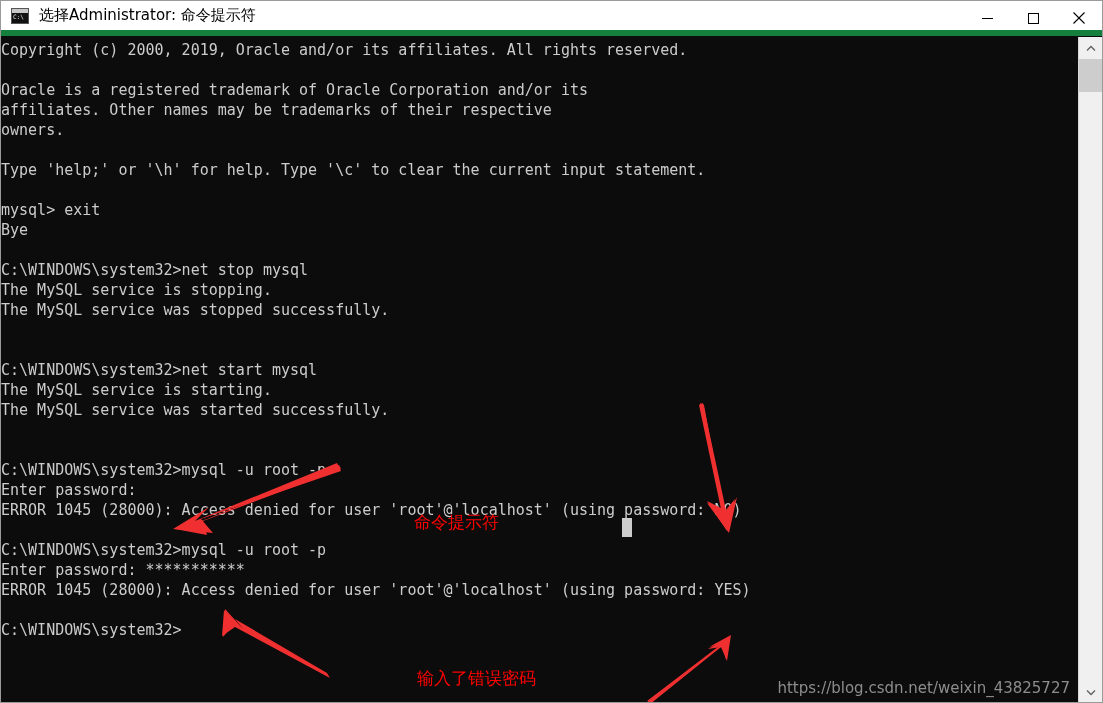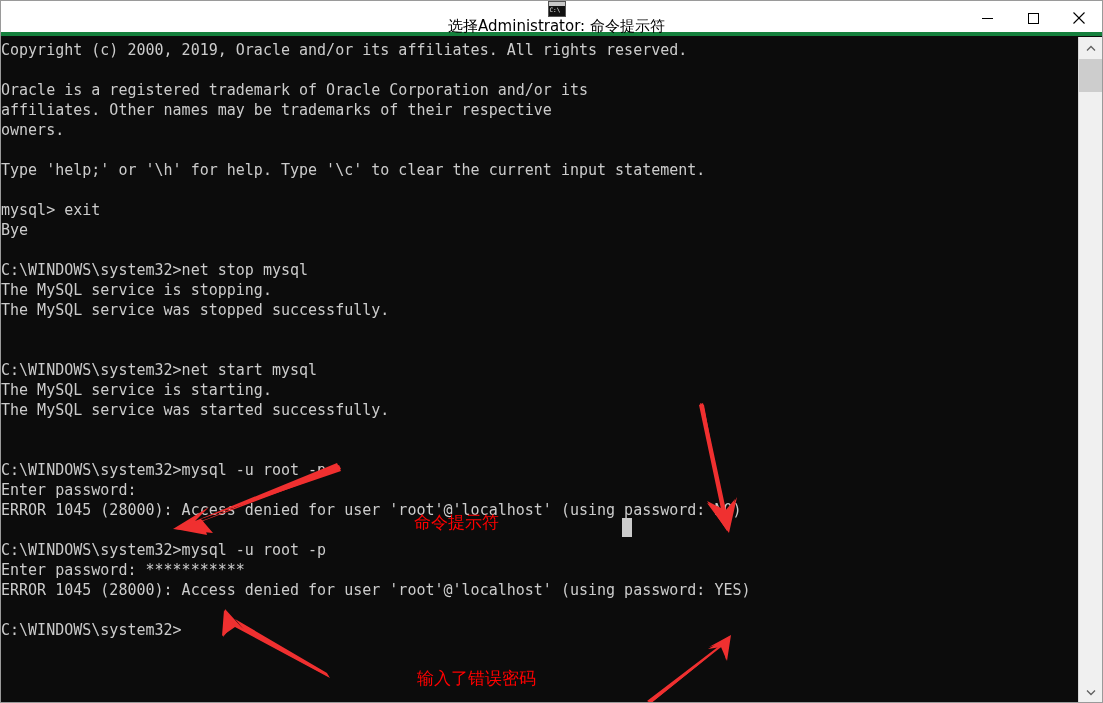--- a/index.html
+++ b/index.html
@@ -22,22 +22,21 @@
 
   
   #titlebar {
     position: absolute;
     top: 0; left: 0;
     width: 1101px;
     height: 35px;
     background: #ffffff;
     display: flex;
     align-items: center;
-    border-bottom: 4px solid #15803d;
-    flex-direction: column;
+    border-bottom: 6px solid #15803d;
   }
   #cmd-icon {
     width: 18px; height: 16px;
     margin-left: 10px;
     background: #111;
     border: 1px solid #555;
     position: relative;
     flex: none;
   }
   #cmd-icon::before {
@@ -245,20 +244,21 @@
     <svg class="arrow-svg" style="left:214px; top:570px;" width="125" height="75" viewBox="0 0 125 75">
       <path d="M 112 66 L 20 12 L 30 24 L 10 2 L 8 30 L 18 18 L 114 70 Z" fill="#f03030"></path>
       <path d="M 113 68 L 18 16 L 9 3 L 7 29 L 20 20 L 115 71 Z" fill="#f03030"></path>
     </svg>
 
     <svg class="arrow-svg" style="left:636px; top:596px;" width="100" height="72" viewBox="0 0 100 72">
       <path d="M 10 68 L 86 10 L 72 14 L 94 2 L 90 28 L 84 14 L 14 70 Z" fill="#f03030"></path>
       <path d="M 11 69 L 84 14 L 71 16 L 93 3 L 89 27 L 86 12 L 13 71 Z" fill="#f03030"></path>
     </svg>
 
+    <div id="watermark">https://blog.csdn.net/weixin_43825727</div>
   </div>
 
   <div id="scrollbar">
     <div class="sb-arrow" id="sb-up">
       <svg width="10" height="7" viewBox="0 0 10 7">
         <polyline points="1,5.5 5,1.5 9,5.5" fill="none" stroke="#606060" stroke-width="1.3"></polyline>
       </svg>
     </div>
     <div id="sb-track"></div>
     <div id="sb-thumb"></div>

